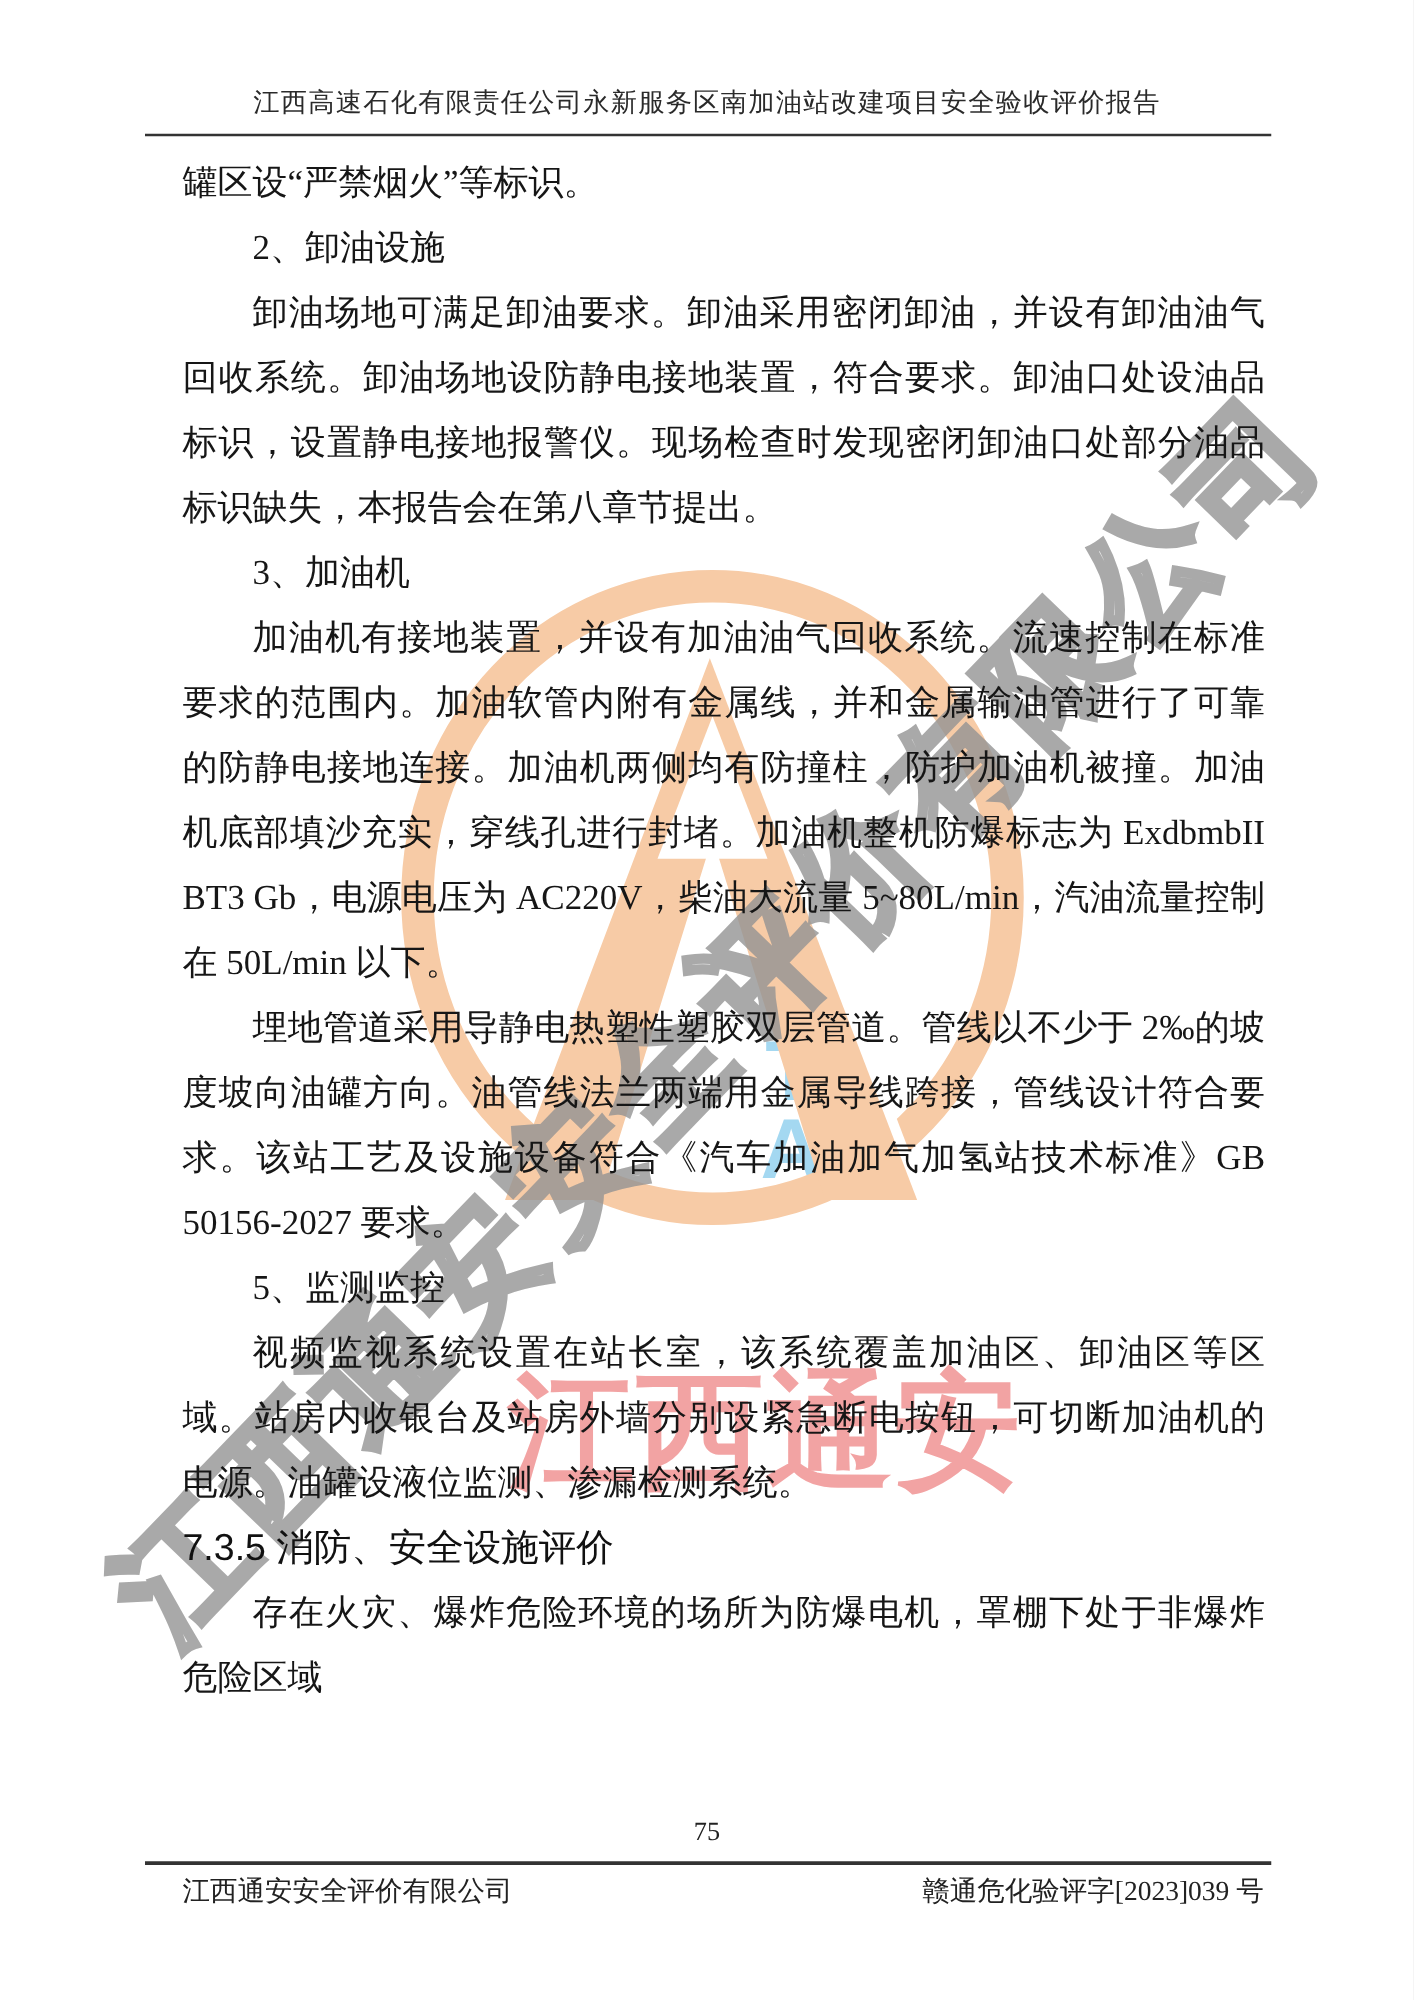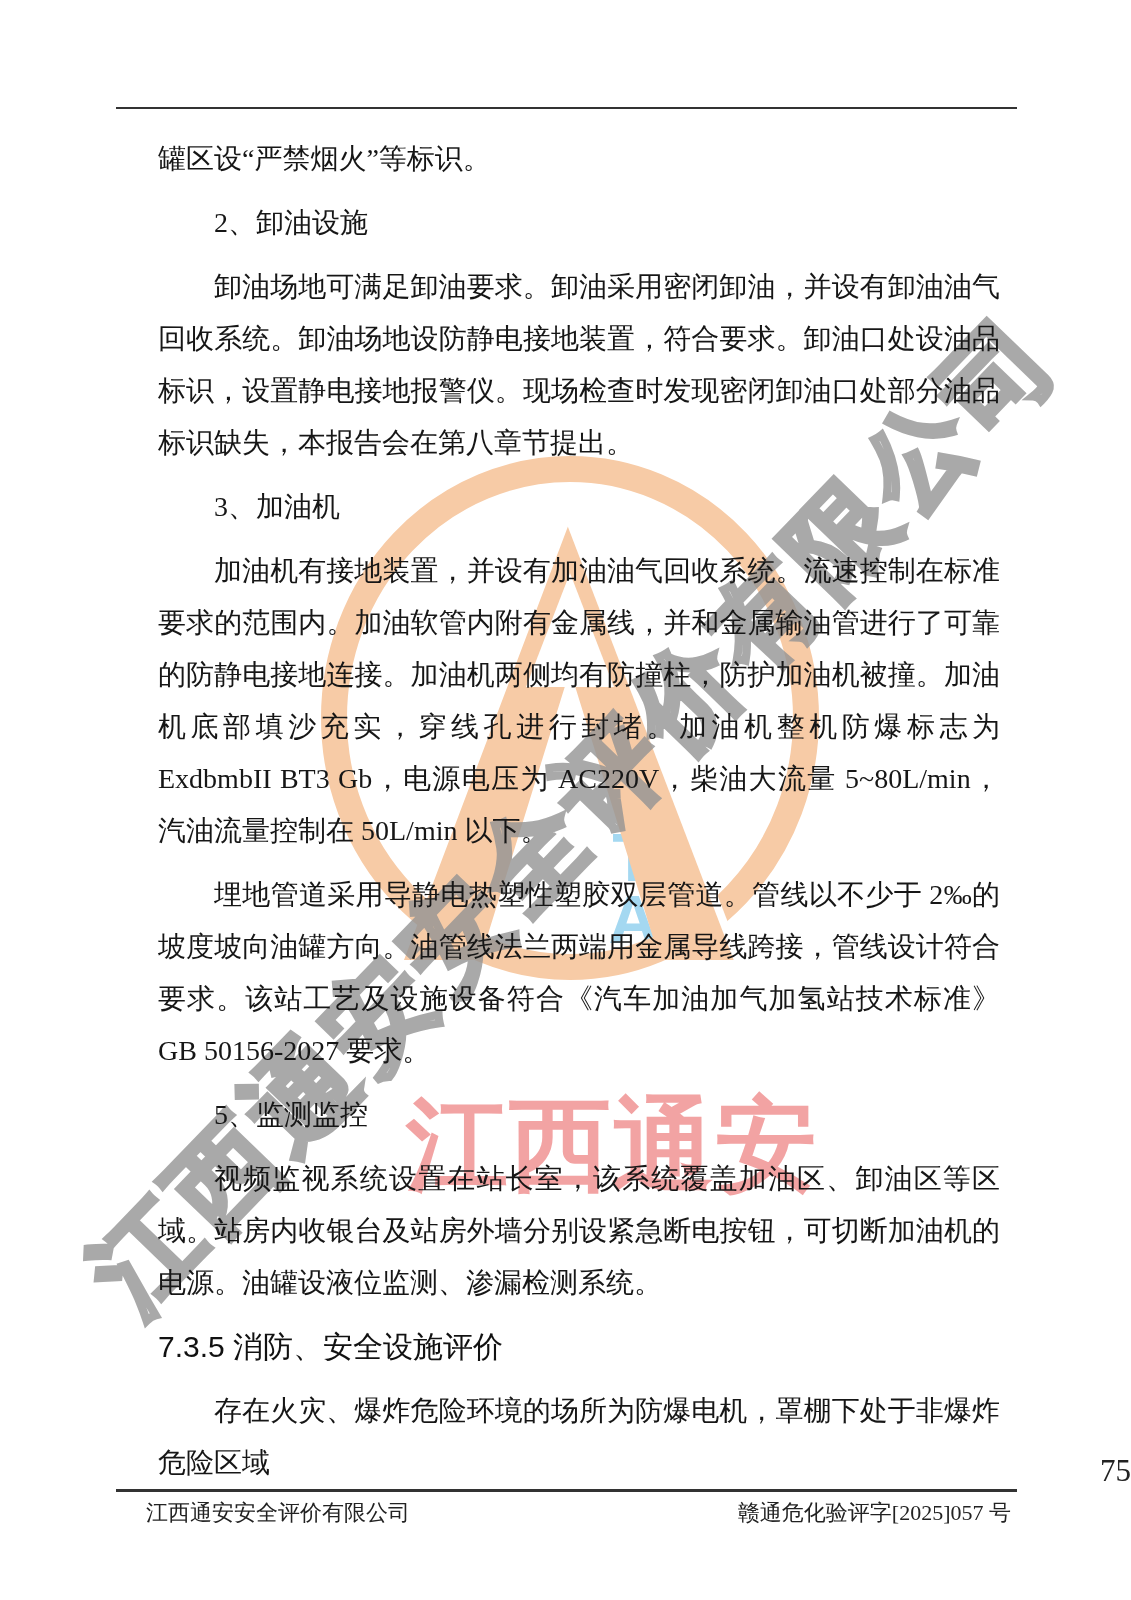--- a/index.html
+++ b/index.html
@@ -37,28 +37,28 @@
   .content{position:absolute;inset:0;z-index:2;}
   .header-title{
     position:absolute;top:68px;left:0;right:0;text-align:center;
     font-size:21px;letter-spacing:1px;color:#2a2a2a;
   }
   .header-rule{position:absolute;top:107px;left:116px;right:114px;border-top:2.5px solid #333;}
   .body-text{
     position:absolute;left:146px;top:121px;width:866px;
     font-size:28px;line-height:52px;text-align:justify;text-justify:inter-ideograph;
   }
-  .body-text p{margin:12px;}
+  .body-text p{margin:0;}
   .ind{text-indent:2em;}
   .sec{
     margin:0;text-indent:0;text-align:left;
     font-family:"Liberation Sans","DejaVu Sans",sans-serif;
     font-weight:normal;font-size:30px;line-height:52px;color:#111;
   }
-  .pagenum{position:absolute;top:1453px;left:0;right:0;text-align:right;font-size:31px;color:#222;}
+  .pagenum{position:absolute;top:1453px;left:0;right:0;text-align:center;font-size:21px;color:#222;}
   .footer-rule{position:absolute;top:1489px;left:116px;right:114px;border-top:3px solid #333;}
   .footer{
     position:absolute;top:1498px;left:146px;right:120px;
     display:flex;justify-content:space-between;
     font-size:22px;color:#222;
   }
 </style>
 </head>
 <body>
 
@@ -78,36 +78,37 @@
       <path d="M252,66 L420,505" fill="none" stroke="#ffffff" stroke-width="8"></path>
     </svg>
 
     <div class="wm-red">江西通安</div>
 
     <div class="wm-diag">江西通安安全评价有限公司</div>
   </div>
 
   <div class="content">
 
+    <div class="header-title">江西高速石化有限责任公司永新服务区南加油站改建项目安全验收评价报告</div>
     <div class="header-rule"></div>
 
     <div class="body-text">
       <p>罐区设“严禁烟火”等标识。</p>
       <p class="ind">2、卸油设施</p>
       <p class="ind">卸油场地可满足卸油要求。卸油采用密闭卸油，并设有卸油油气回收系统。卸油场地设防静电接地装置，符合要求。卸油口处设油品标识，设置静电接地报警仪。现场检查时发现密闭卸油口处部分油品标识缺失，本报告会在第八章节提出。</p>
       <p class="ind">3、加油机</p>
       <p class="ind">加油机有接地装置，并设有加油油气回收系统。流速控制在标准要求的范围内。加油软管内附有金属线，并和金属输油管进行了可靠的防静电接地连接。加油机两侧均有防撞柱，防护加油机被撞。加油机底部填沙充实，穿线孔进行封堵。加油机整机防爆标志为 ExdbmbII BT3 Gb，电源电压为 AC220V，柴油大流量 5~80L/min，汽油流量控制在 50L/min 以下。</p>
       <p class="ind">埋地管道采用导静电热塑性塑胶双层管道。管线以不少于 2‰的坡度坡向油罐方向。油管线法兰两端用金属导线跨接，管线设计符合要求。该站工艺及设施设备符合《汽车加油加气加氢站技术标准》GB 50156-2027 要求。</p>
       <p class="ind">5、监测监控</p>
       <p class="ind">视频监视系统设置在站长室，该系统覆盖加油区、卸油区等区域。站房内收银台及站房外墙分别设紧急断电按钮，可切断加油机的电源。油罐设液位监测、渗漏检测系统。</p>
       <p class="sec">7.3.5 消防、安全设施评价</p>
       <p class="ind">存在火灾、爆炸危险环境的场所为防爆电机，罩棚下处于非爆炸危险区域</p>
     </div>
 
     <div class="pagenum">75</div>
     <div class="footer-rule"></div>
     <div class="footer">
       <span>江西通安安全评价有限公司</span>
-      <span>赣通危化验评字[2025]057 号</span>
+      <span>赣通危化验评字[2023]039 号</span>
     </div>
 
   </div>
 </div>
 
 </body></html>

